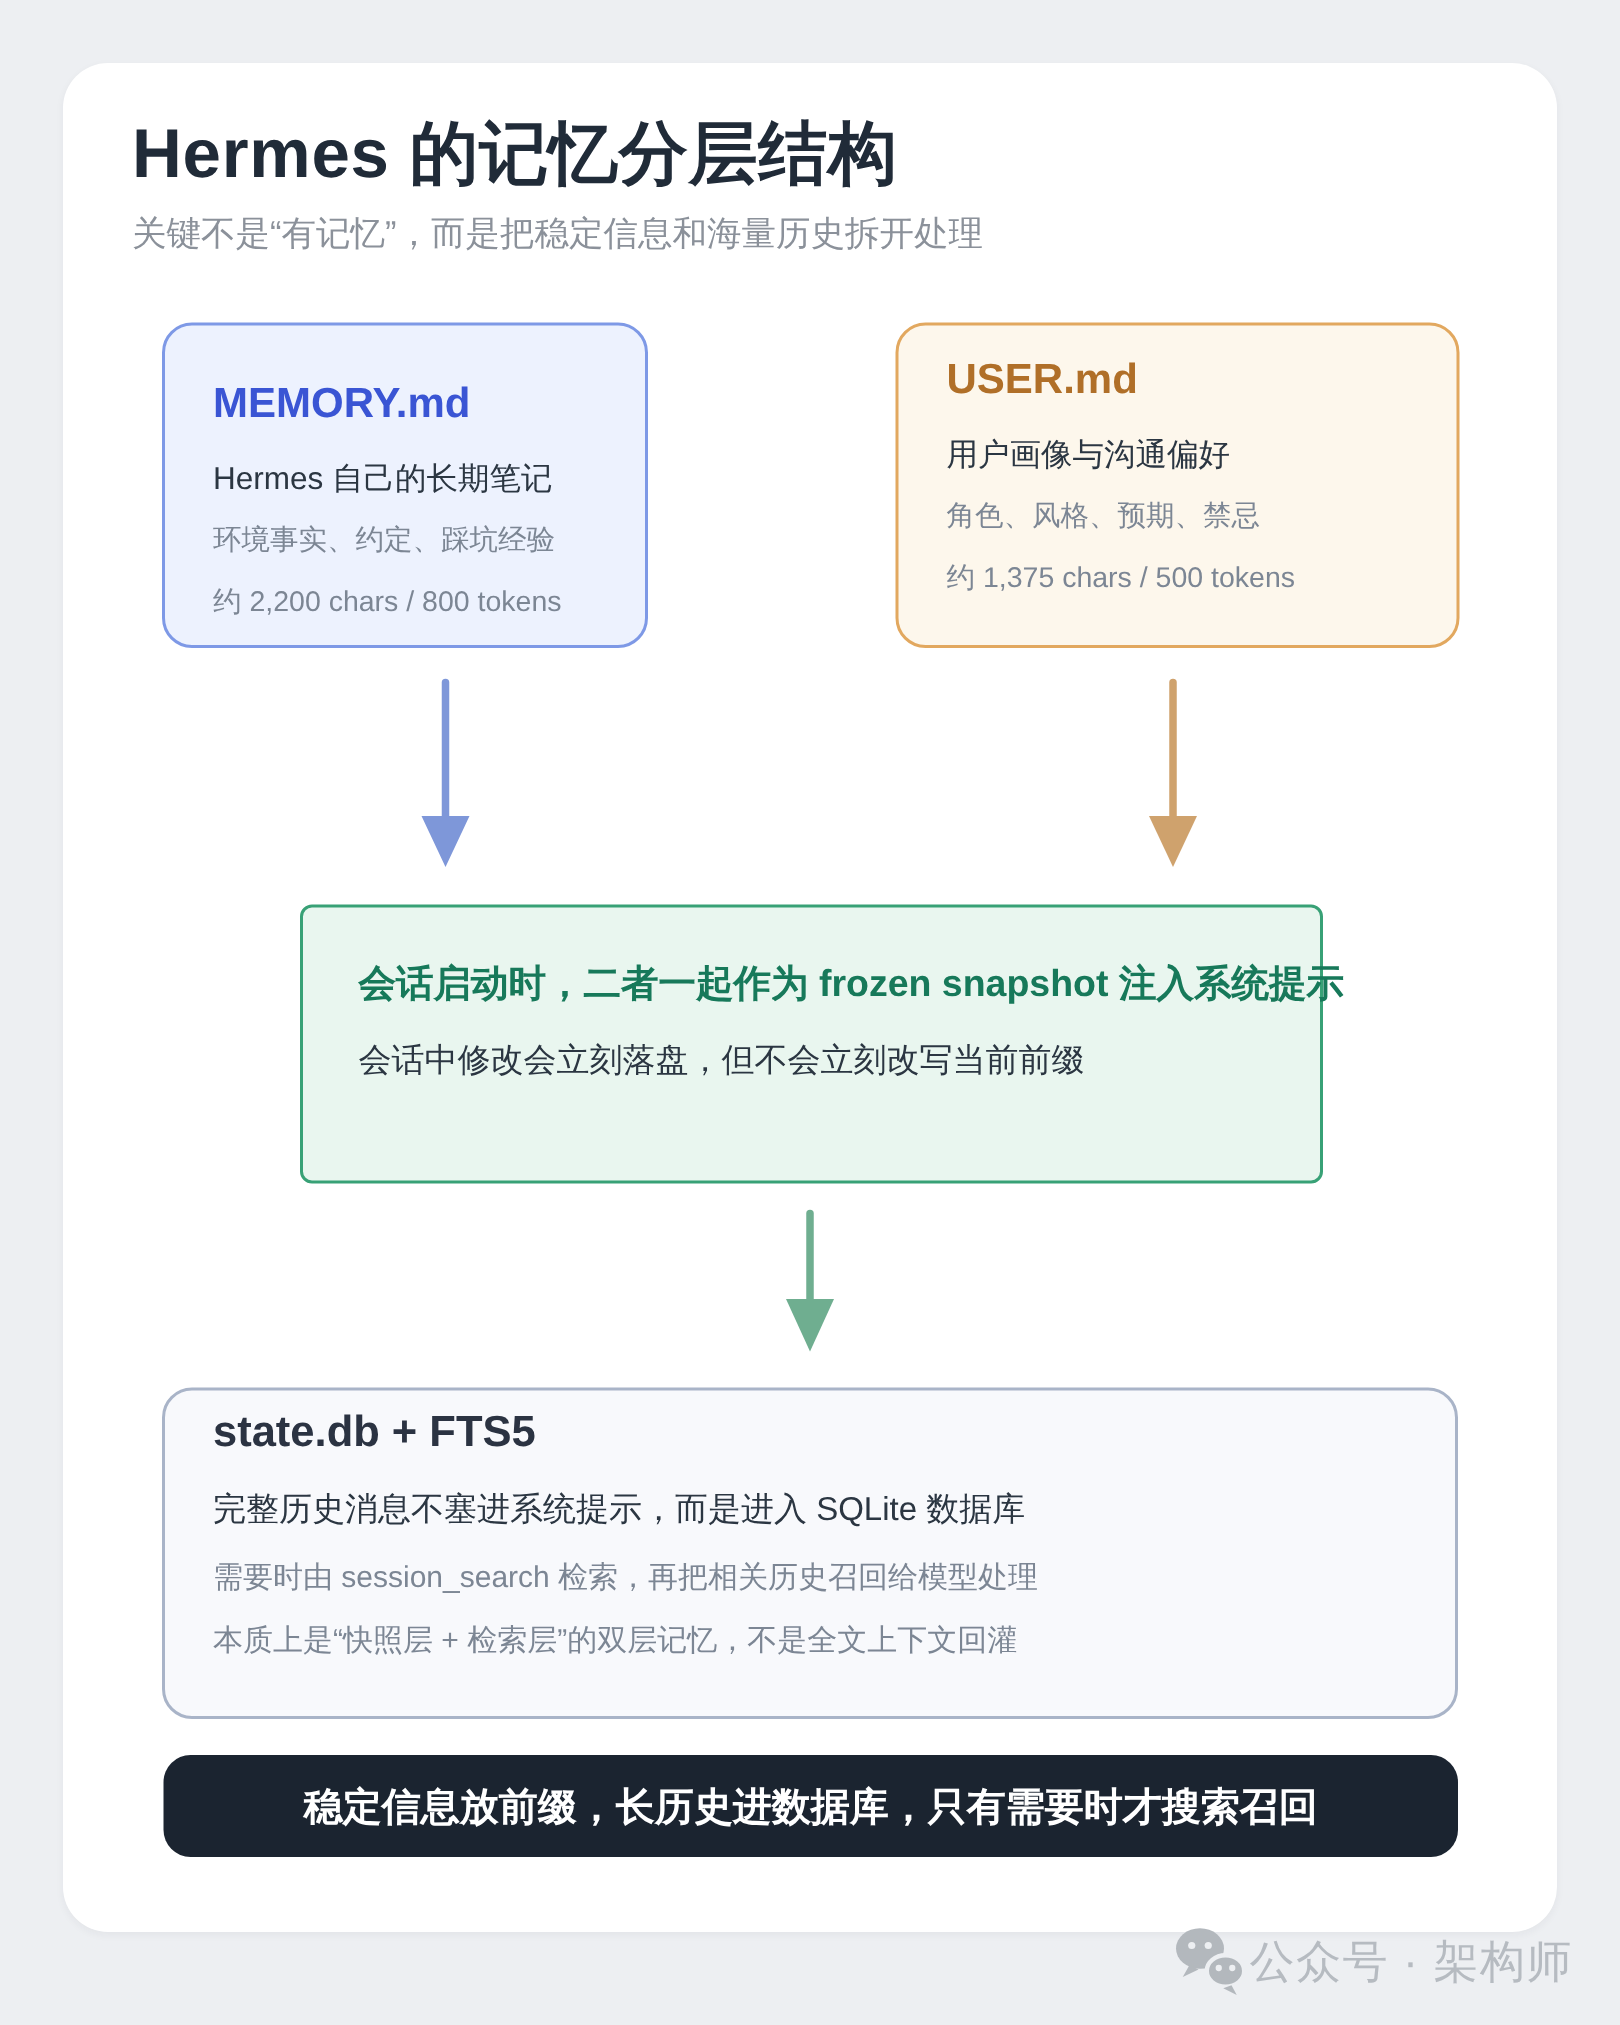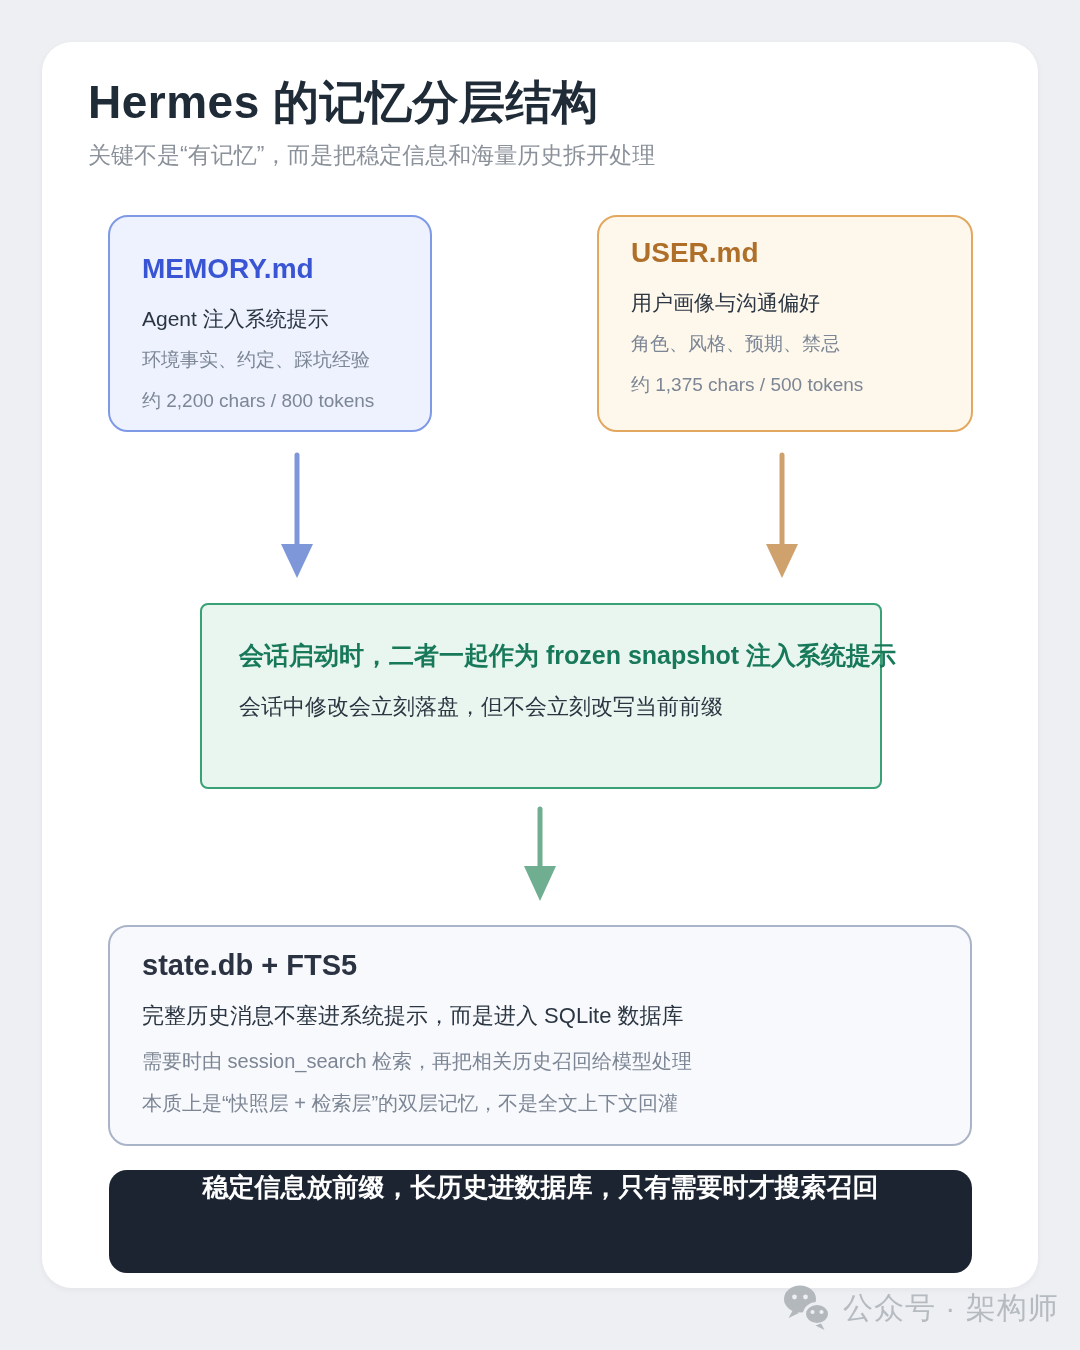--- a/index.html
+++ b/index.html
@@ -83,58 +83,57 @@
     font-size: 25px;
     color: var(--snapshot-title, #17795a);
     margin-bottom: 20px;
   }
   .node-snapshot .line-dark { font-size: 22px; margin-bottom: 14px; }
   .node-snapshot .line-gray { font-size: 20px; }
   .node-store {
     left: 108px; top: 925px; width: 864px; height: 221px;
     background: var(--store-bg, #f8f9fc);
     border-color: var(--store-border, #a9b4c8);
-    padding: 22px 0 0 32px;
+    padding: 12px 0 0 32px;
   }
   .node-store .node-title {
     font-size: 29px;
     color: var(--store-title, #2b3342);
     margin-bottom: 19px;
   }
   .node-store .line-dark { font-size: 22px; margin-bottom: 17px; }
   .node-store .line-gray { font-size: 20px; margin-bottom: 15px; }
   .arrow { position: absolute; }
   .arrow line   { stroke-width: 5; stroke-linecap: round; }
   .arrow-blue line      { stroke: var(--arrow-blue, #7e97d9); }
   .arrow-blue polygon   { fill:   var(--arrow-blue, #7e97d9); }
   .arrow-orange line    { stroke: var(--arrow-orange, #cfa26d); }
   .arrow-orange polygon { fill:   var(--arrow-orange, #cfa26d); }
   .arrow-green line     { stroke: var(--arrow-green, #6fae90); }
   .arrow-green polygon  { fill:   var(--arrow-green, #6fae90); }
   .banner {
     position: absolute;
-    left: 109px; top: 1170px; width: 863px; height: 103px;
+    left: 109px; top: 1170px; width: 863px; height: 68px;
     border-radius: 18px;
     background: var(--banner-bg, #1b2430);
     display: flex;
-    align-items: flex-start;
+    align-items: center;
     justify-content: center;
   }
   .banner-text {
     font-size: 26px;
     font-weight: 700;
     color: var(--banner-text, #ffffff);
     white-space: nowrap;
   }
   .footer {
     position: absolute;
     left: 783px; top: 1284px;
     display: flex;
     align-items: center;
-    gap: 10px;
     text-align: right;
   }
   .footer-label {
     font-size: 30px;
     color: var(--footer-text, #b6bbc1);
     white-space: nowrap;
     letter-spacing: 1px;
   }
   .wechat-svg .bubble { fill: var(--footer-icon, #b3b8bd); }
   .wechat-svg .eye    { fill: var(--page-bg, #edeff2); }
@@ -143,21 +142,21 @@
 </head>
 <body>
 
 <div class="card"></div>
 
 <h1 class="page-title">Hermes 的记忆分层结构</h1>
 <div class="page-subtitle">关键不是“有记忆”，而是把稳定信息和海量历史拆开处理</div>
 
 <div class="node node-memory">
   <div class="node-title">MEMORY.md</div>
-  <div class="line-dark">Agent 注入系统提示</div>
+  <div class="line-dark">Hermes 自己的长期笔记</div>
   <div class="line-gray">环境事实、约定、踩坑经验</div>
   <div class="line-gray">约 2,200 chars / 800 tokens</div>
 </div>
 
 <div class="node node-user">
   <div class="node-title">USER.md</div>
   <div class="line-dark">用户画像与沟通偏好</div>
   <div class="line-gray">角色、风格、预期、禁忌</div>
   <div class="line-gray">约 1,375 chars / 500 tokens</div>
 </div>

